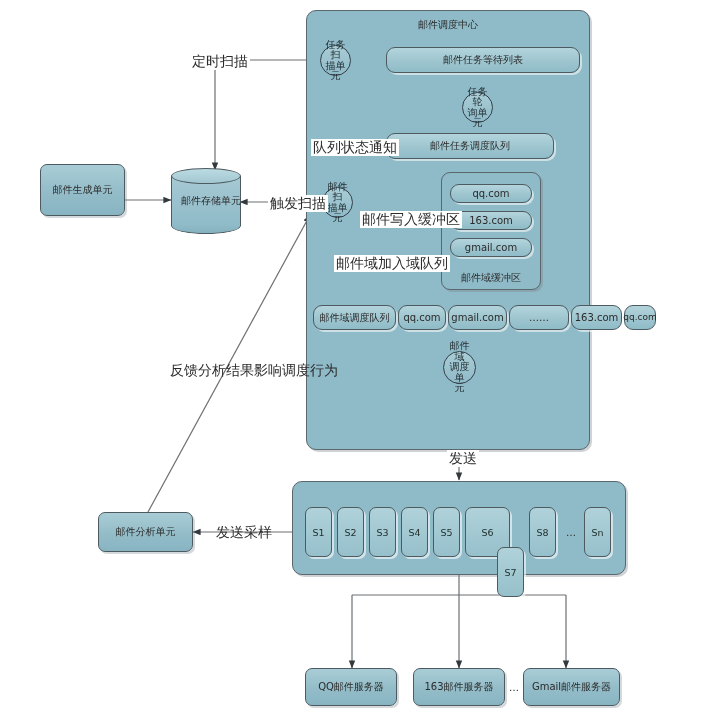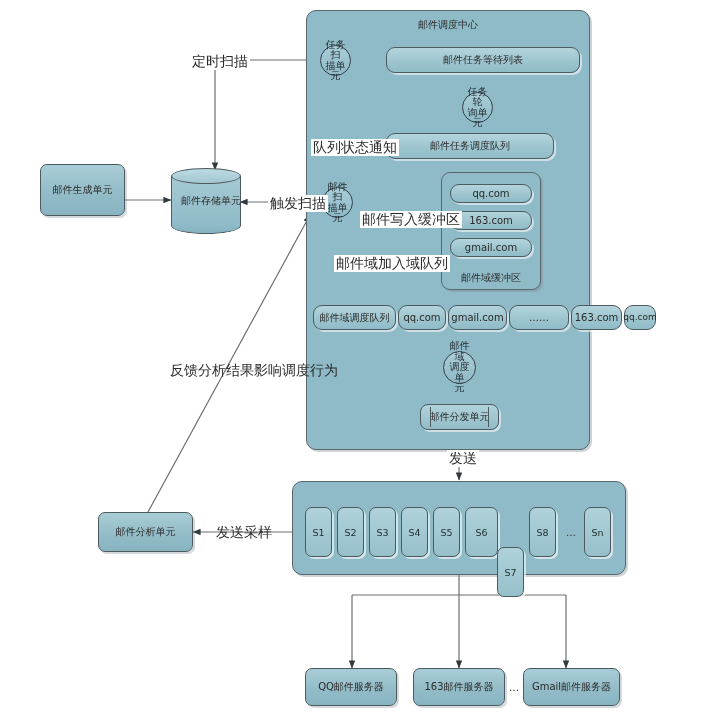--- a/index.html
+++ b/index.html
@@ -252,21 +252,20 @@
   <div class="capsule" style="left:450px; top:238px; width:82px; height:19px;">gmail.com</div>
   <div class="panel-title" style="left:441px; top:271px; width:100px;">邮件域缓冲区</div>
 
   <div class="capsule" style="left:313px; top:305px; width:83px; height:25px;">邮件域调度队列</div>
   <div class="capsule" style="left:398px; top:305px; width:48px; height:25px;">qq.com</div>
   <div class="capsule" style="left:448px; top:305px; width:59px; height:25px;">gmail.com</div>
   <div class="capsule" style="left:509px; top:305px; width:60px; height:25px;">……</div>
   <div class="capsule" style="left:571px; top:305px; width:51px; height:25px;">163.com</div>
   <div class="capsule" style="left:624px; top:305px; width:32px; height:25px; font-size:9px; line-height:1.05;">qq.com</div>
 
-  <div class="distrib" style="left:420px; top:404px; width:79px; height:26px;">邮件分发单元</div>
 
   <div class="circle" style="left:320px; top:45px; width:31px; height:31px; flex-direction:column;">
     <span>任务扫</span>
     <span>描单元</span>
   </div>
 
   <div class="circle" style="left:462px; top:92px; width:31px; height:31px; flex-direction:column;">
     <span>任务轮</span>
     <span>询单元</span>
   </div>
@@ -293,21 +292,21 @@
 
   <div class="node rbox" style="left:98px; top:512px; width:95px; height:40px;">邮件分析单元</div>
 
   <div class="panel" style="left:292px; top:481px; width:334px; height:94px;"></div>
 
   <div class="slot" style="left:305px; top:507px; width:27px; height:50px;">S1</div>
   <div class="slot" style="left:337px; top:507px; width:27px; height:50px;">S2</div>
   <div class="slot" style="left:369px; top:507px; width:27px; height:50px;">S3</div>
   <div class="slot" style="left:401px; top:507px; width:27px; height:50px;">S4</div>
   <div class="slot" style="left:433px; top:507px; width:27px; height:50px;">S5</div>
-  <div class="slot" style="left:465px; top:507px; width:33px; height:50px;">S6</div>
+  <div class="slot" style="left:465px; top:507px; width:45px; height:50px;">S6</div>
   <div class="slot" style="left:497px; top:507px; width:27px; height:50px;margin-top:40px;">S7</div>
   <div class="slot" style="left:529px; top:507px; width:27px; height:50px;">S8</div>
   <div class="ellipsis" style="left:560px; top:507px; width:22px; height:50px;">…</div>
   <div class="slot" style="left:584px; top:507px; width:27px; height:50px;">Sn</div>
 
   <div class="node rbox" style="left:305px; top:668px; width:92px; height:38px;">QQ邮件服务器</div>
   <div class="node rbox" style="left:413px; top:668px; width:92px; height:38px;">163邮件服务器</div>
   <div class="ellipsis" style="left:505px; top:668px; width:18px; height:38px;">…</div>
   <div class="node rbox" style="left:523px; top:668px; width:97px; height:38px;">Gmail邮件服务器</div>
 

